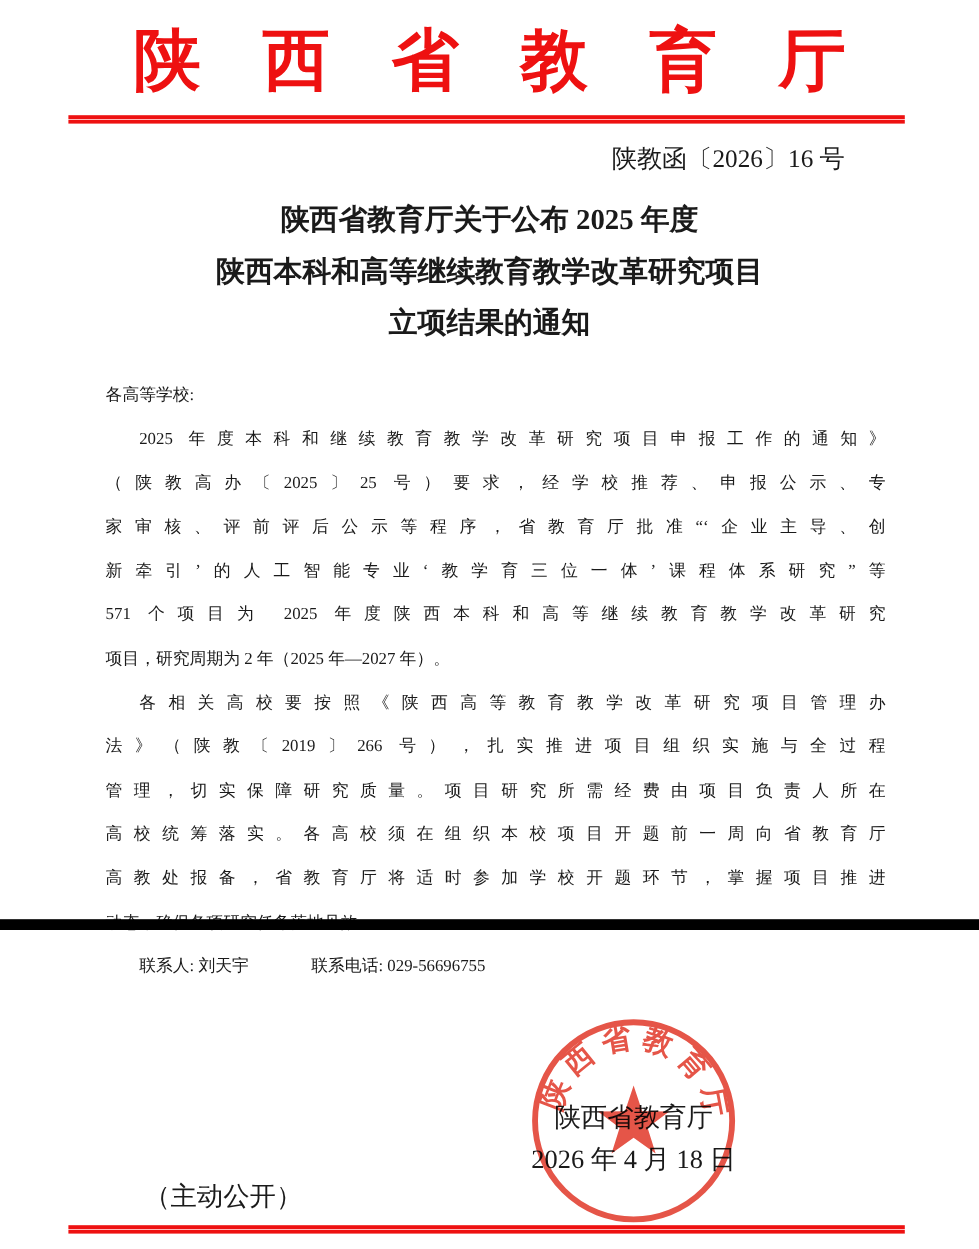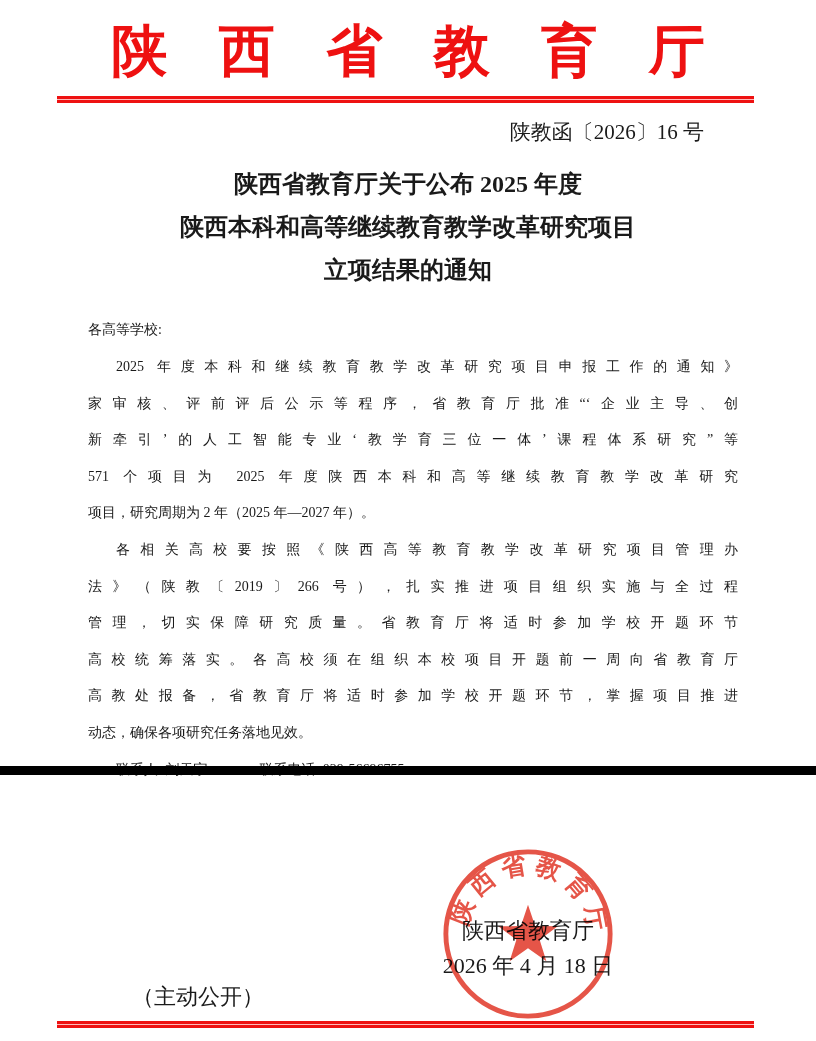--- a/index.html
+++ b/index.html
@@ -89,21 +89,21 @@
   .seal svg{width:100%;height:100%;}
   .seal text{
     font-family:"Liberation Serif","DejaVu Serif",serif;
     font-weight:bold;
     fill:var(--seal_red,#e23d2e);
     font-size:25px;
     letter-spacing:7px;
   }
   .footer-note{
     position:absolute;
-    left:132px;top:982px;
+    left:120px;top:982px;
     font-size:22px;
   }
   .black-bar{
     position:absolute;
     left:0;bottom:0;
     width:816px;height:9px;
     background:#000;
   }
 </style>
 </head>
@@ -121,30 +121,31 @@
     <div>陕西省教育厅关于公布 2025 年度</div>
     <div>陕西本科和高等继续教育教学改革研究项目</div>
     <div>立项结果的通知</div>
   </div>
 
   <div class="body-text">
     <div class="salutation">各高等学校:</div>
 
     <div class="para">
         <div class="line">2025 年度本科和继续教育教学改革研究项目申报工作的通知》</div>
+        <div class="line">（陕教高办〔2025〕25 号）要求，经学校推荐、申报公示、专</div>
         <div class="line">家审核、评前评后公示等程序，省教育厅批准“‘企业主导、创</div>
         <div class="line">新牵引’的人工智能专业‘教学育三位一体’课程体系研究”等</div>
         <div class="line">571 个项目为 2025 年度陕西本科和高等继续教育教学改革研究</div>
         <div class="line">项目，研究周期为 2 年（2025 年—2027 年）。</div>
       </div>
 
     <div class="para">
         <div class="line">各相关高校要按照《陕西高等教育教学改革研究项目管理办</div>
         <div class="line">法》（陕教〔2019〕266 号），扎实推进项目组织实施与全过程</div>
-        <div class="line">管理，切实保障研究质量。省教育厅将适时参加学校开题环节</div>
+        <div class="line">管理，切实保障研究质量。项目研究所需经费由项目负责人所在</div>
         <div class="line">高校统筹落实。各高校须在组织本校项目开题前一周向省教育厅</div>
         <div class="line">高教处报备，省教育厅将适时参加学校开题环节，掌握项目推进</div>
         <div class="line">动态，确保各项研究任务落地见效。</div>
       </div>
 
     <div class="contact-line">
       <span>联系人: 刘天宇</span><span class="gap"></span><span>联系电话: 029-56696755</span>
     </div>
   </div>
 

